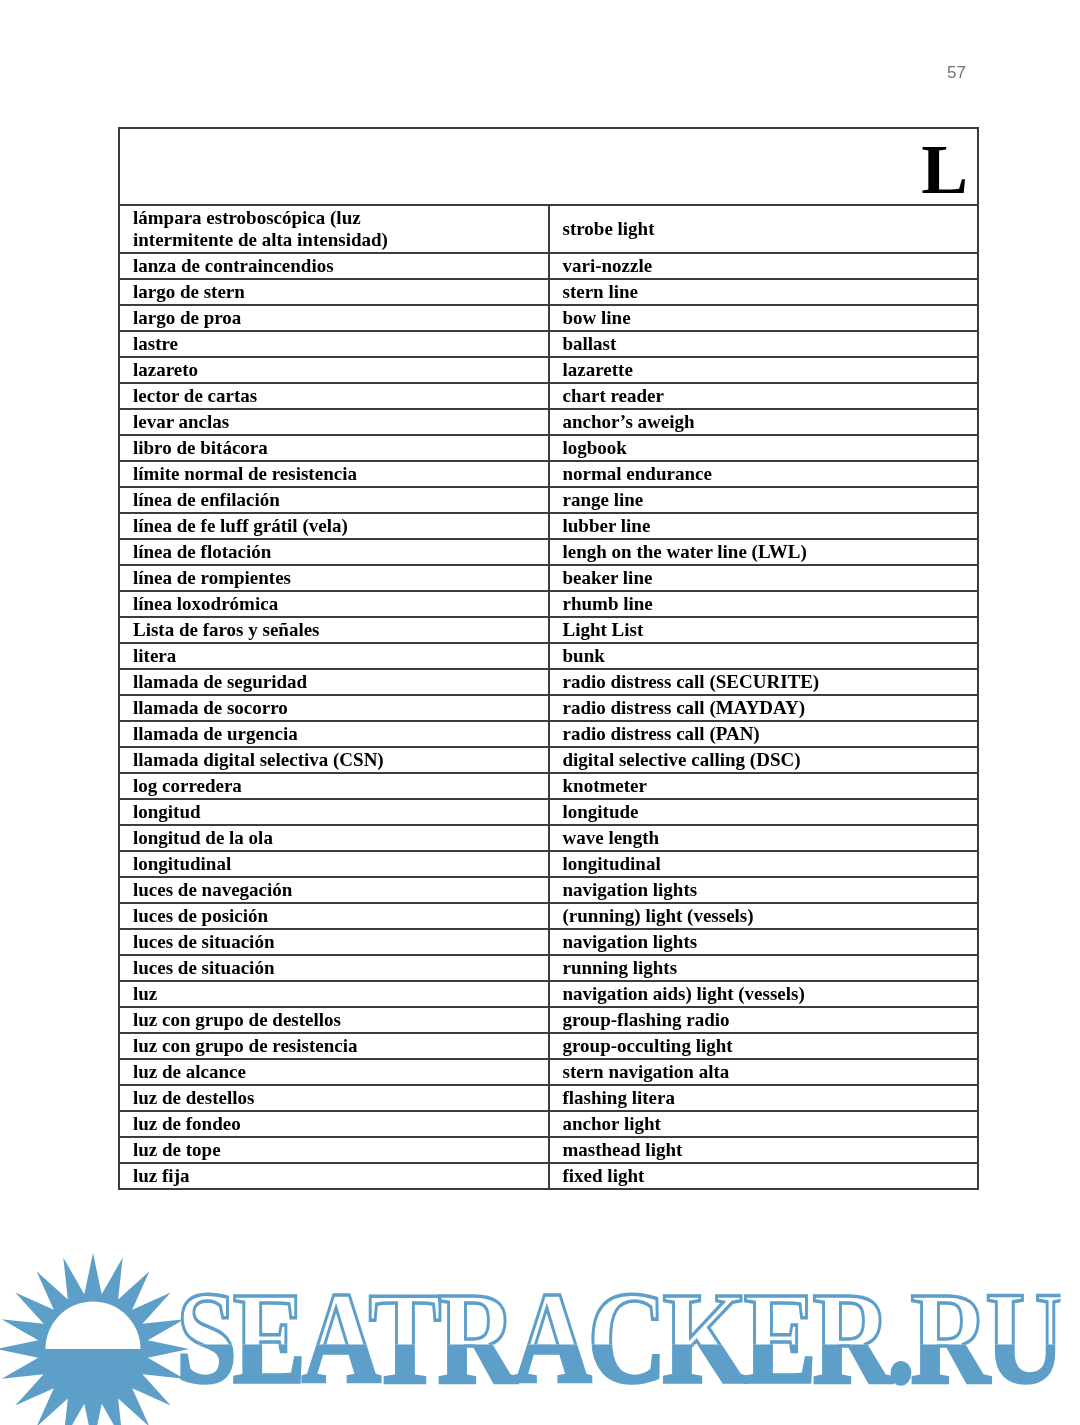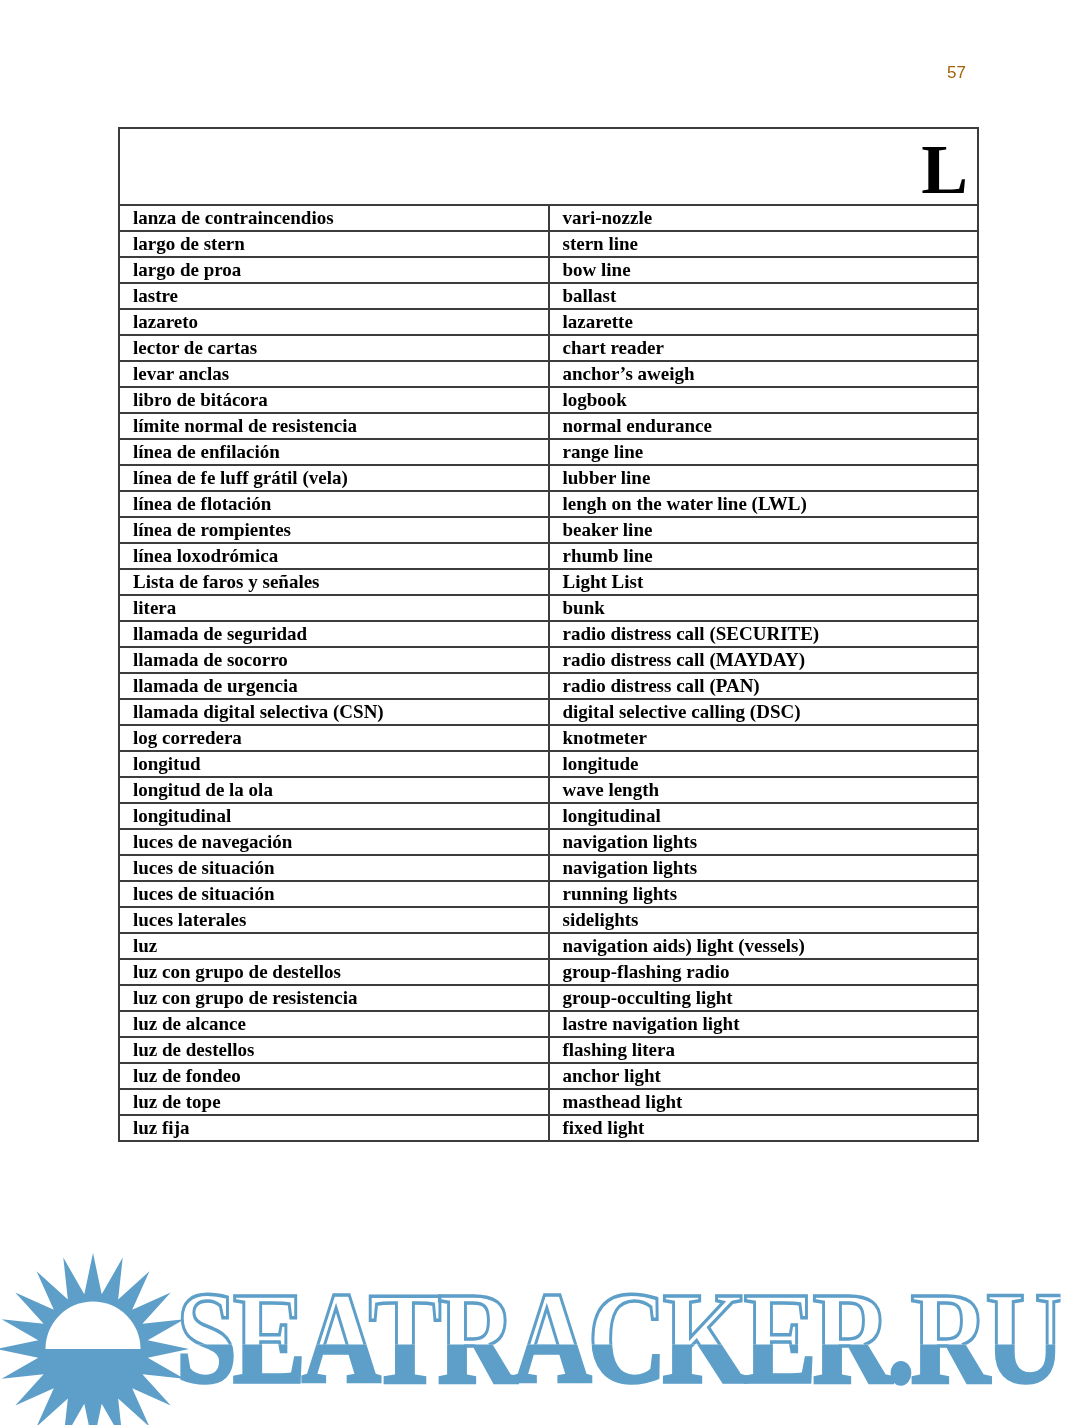--- a/index.html
+++ b/index.html
@@ -2,21 +2,21 @@
 <html><head>
 <meta charset="utf-8">
 <style>
   html,body{margin:0;padding:0;}
   body{
     width:1080px;height:1425px;position:relative;overflow:hidden;
     background:#ffffff;font-family:"Liberation Serif",serif;
   }
   .page-number{
     position:absolute;top:63px;left:947px;
-    font-family:"Liberation Sans",sans-serif;font-size:17px;color:#a16207;
+    font-family:"Liberation Sans",sans-serif;font-size:17px;color:#737373;
   }
   table.glossary{
     position:absolute;left:118px;top:127px;width:861px;
     border-collapse:collapse;table-layout:fixed;z-index:2;background:#ffffff;
   }
   table.glossary th, table.glossary td{
     border:2px solid #3c3c3c;background:#ffffff;
   }
   table.glossary th{
     height:70px;text-align:right;vertical-align:bottom;padding:0 9px 5px 0;
@@ -76,20 +76,25 @@
   <table class="glossary">
     <thead>
       <tr>
         <th colspan="2">
           <span class="section-letter">L</span>
         </th>
       </tr>
     </thead>
     <tbody id="glossary-body">
         <tr>
+          <td class="es">lámpara estroboscópica (luz
+intermitente de alta intensidad)</td>
+          <td class="en">strobe light</td>
+        </tr>
+        <tr>
           <td class="es">lanza de contraincendios</td>
           <td class="en">vari-nozzle</td>
         </tr>
         <tr>
           <td class="es">largo de stern</td>
           <td class="en">stern line</td>
         </tr>
         <tr>
           <td class="es">largo de proa</td>
           <td class="en">bow line</td>
@@ -176,46 +181,46 @@
         </tr>
         <tr>
           <td class="es">longitudinal</td>
           <td class="en">longitudinal</td>
         </tr>
         <tr>
           <td class="es">luces de navegación</td>
           <td class="en">navigation lights</td>
         </tr>
         <tr>
+          <td class="es">luces de posición</td>
+          <td class="en">(running) light (vessels)</td>
+        </tr>
+        <tr>
           <td class="es">luces de situación</td>
           <td class="en">navigation lights</td>
         </tr>
         <tr>
           <td class="es">luces de situación</td>
           <td class="en">running lights</td>
         </tr>
         <tr>
-          <td class="es">luces laterales</td>
-          <td class="en">sidelights</td>
-        </tr>
-        <tr>
           <td class="es">luz</td>
           <td class="en">navigation aids) light (vessels)</td>
         </tr>
         <tr>
           <td class="es">luz con grupo de destellos</td>
           <td class="en">group-flashing radio</td>
         </tr>
         <tr>
           <td class="es">luz con grupo de resistencia</td>
           <td class="en">group-occulting light</td>
         </tr>
         <tr>
           <td class="es">luz de alcance</td>
-          <td class="en">lastre navigation light</td>
+          <td class="en">stern navigation alta</td>
         </tr>
         <tr>
           <td class="es">luz de destellos</td>
           <td class="en">flashing litera</td>
         </tr>
         <tr>
           <td class="es">luz de fondeo</td>
           <td class="en">anchor light</td>
         </tr>
         <tr>

